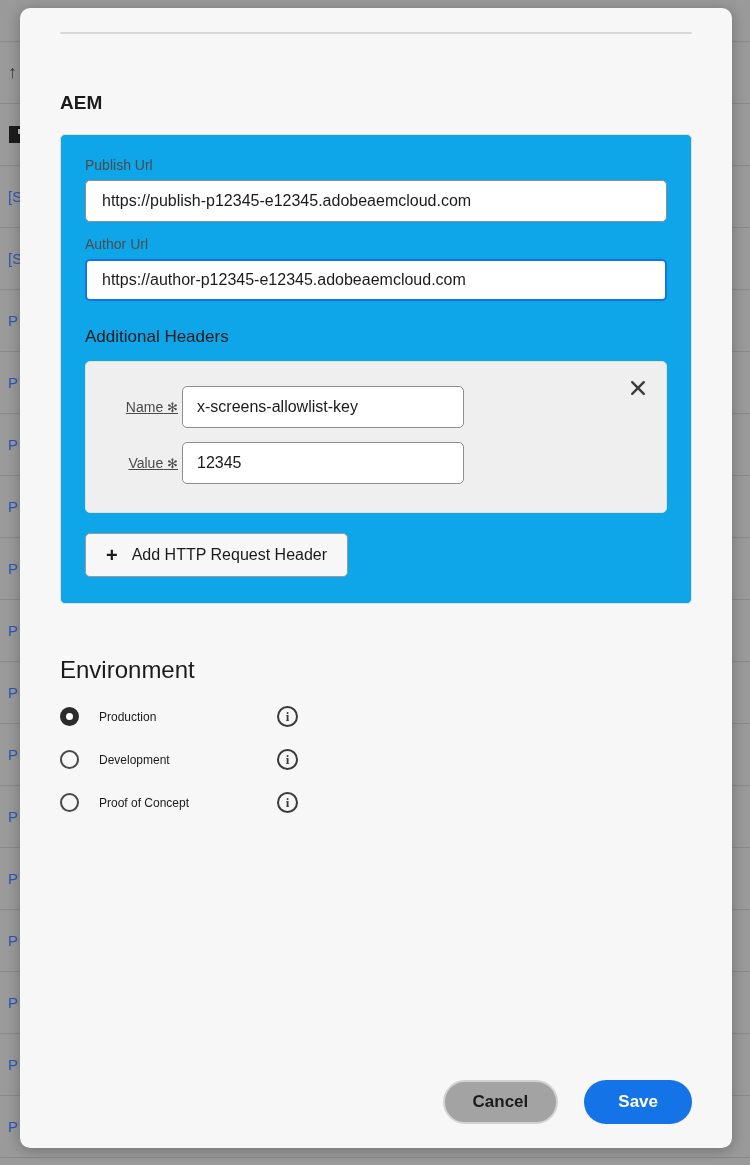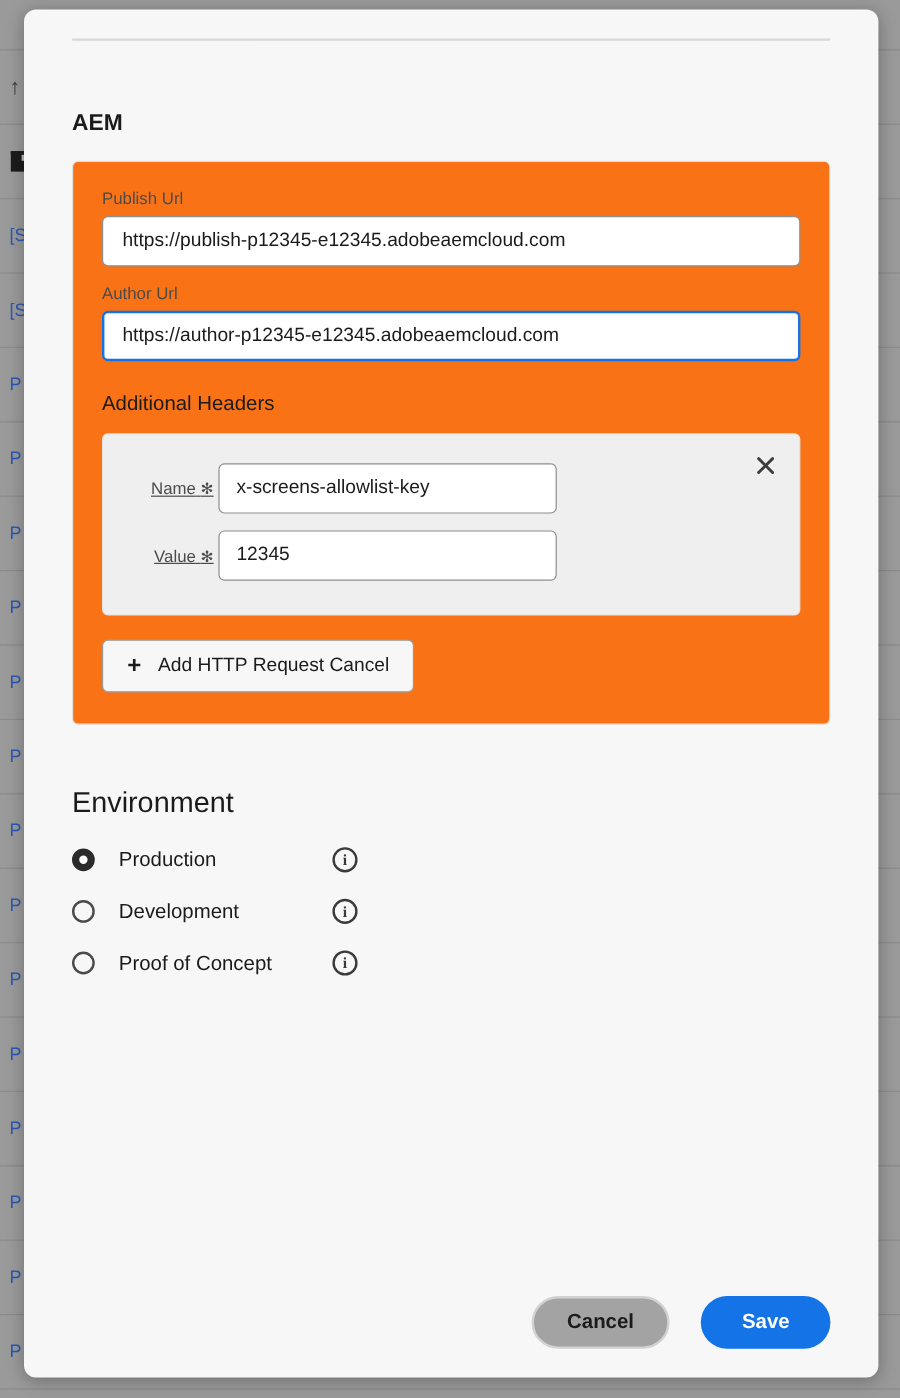--- a/index.html
+++ b/index.html
@@ -89,21 +89,21 @@
     color: #1b1b1b;
     margin: 0;
     padding-top: 58px;
   }
 
   
   .aem-panel {
     margin-top: 20px;
     border: 1px solid #e0e0e0;
     border-radius: 5px;
-    background: #f97316;
+    background: #0ea5e9;
     padding: 22px 24px 26px 24px;
   }
   .field-label {
     font-size: 14px;
     color: #4b4b4b;
     margin-bottom: 7px;
   }
   .text-input {
     width: 100%;
     height: 42px;
@@ -213,21 +213,21 @@
     flex: 0 0 auto;
     position: relative;
     cursor: pointer;
   }
   .radio.checked {
     border: 6px solid #2b2b2b;
     background: #ffffff;
   }
   .radio-label {
     margin-left: 20px;
-    font-size: 17px;
+    font-size: 12px;
     color: #1b1b1b;
     min-width: 178px;
     cursor: pointer;
   }
   .info-icon {
     width: 21px; height: 21px;
     border: 2px solid #3a3a3a;
     border-radius: 50%;
     display: flex;
     align-items: center;
@@ -373,21 +373,21 @@
           <div class="kv-label">
             <span>Value</span>
             <span class="req">✻</span>
           </div>
           <input class="kv-input" type="text" value="12345" style="">
         </div>
       </div>
 
       <button class="add-btn">
         <span class="plus-icon">+</span>
-        <span>Add HTTP Request Cancel</span>
+        <span>Add HTTP Request Header</span>
       </button>
 
     </div>
 
     <h2 class="env-title">Environment</h2>
 
     <div>
       <div class="radio-row">
         <span class="radio checked"></span>
         <span class="radio-label">Production</span>

